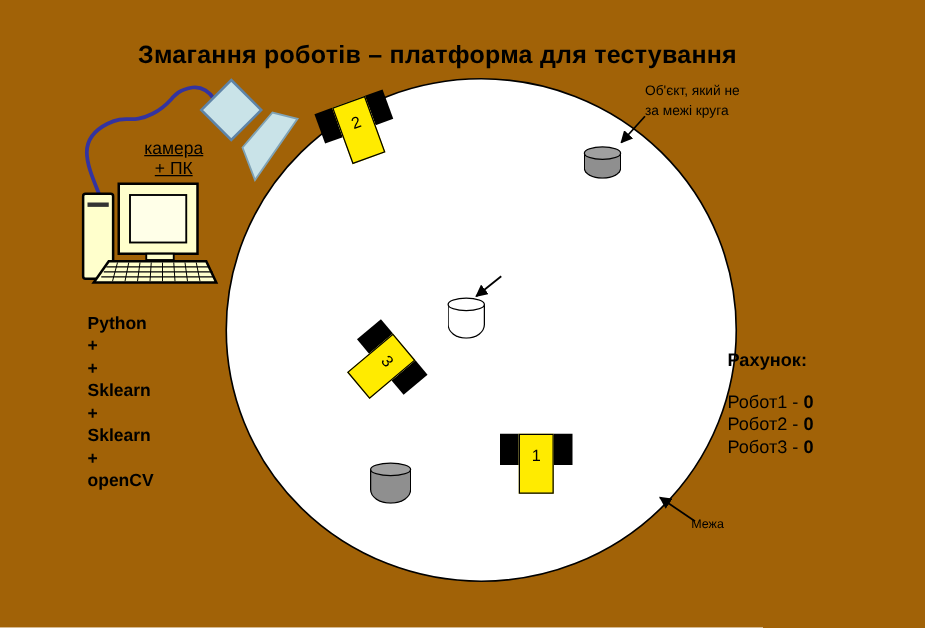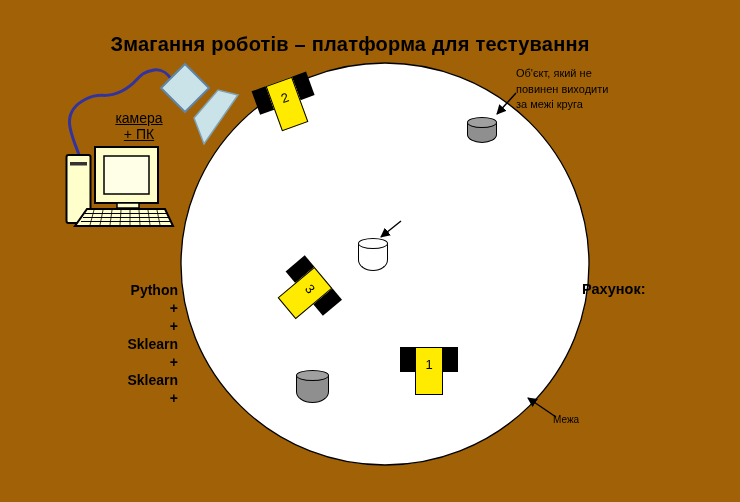--- a/index.html
+++ b/index.html
@@ -7,21 +7,21 @@
     position:relative;width:740px;height:502px;background:#a16207;
     font-family:"Liberation Sans",sans-serif;color:#000;overflow:hidden;
   }
   .scene svg{position:absolute;left:0;top:0;}
   .abs{position:absolute;}
   .title{
     left:30px;top:33px;width:640px;text-align:center;
     font-size:20px;font-weight:bold;letter-spacing:.2px;
   }
   .camera-label{left:100px;top:110px;width:78px;text-align:center;font-size:14px;line-height:16px;text-decoration:underline;}
-  .software{left:70px;top:249px;width:108px;text-align:right;font-size:14px;font-weight:bold;line-height:18px;margin-top:32px;}
+  .software{left:70px;top:249px;width:108px;text-align:left;font-size:14px;font-weight:bold;line-height:18px;}
   .lbl-outside{left:516px;top:66px;width:142px;font-size:11px;line-height:15.5px;}
   .lbl-identify{left:397px;top:184px;width:112px;font-size:14px;line-height:17px;}
   .lbl-boundary{left:553px;top:414px;font-size:10px;}
   .score-heading{left:582px;top:281px;font-size:14.5px;font-weight:bold;}
   .score-rows{left:582px;top:313px;font-size:14.5px;line-height:18px;}
   .score-rows b{font-weight:bold;}
   
   .robot{position:absolute;width:58px;height:48px;}
   .wheel{position:absolute;top:0;width:15px;height:25px;background:#000;}
   .wheel.left{left:0;}
@@ -89,32 +89,46 @@
   </div>
 
   <div class="abs software">
     <div>Python</div>
     <div>+</div>
     <div>+</div>
     <div>Sklearn</div>
     <div>+</div>
     <div>Sklearn</div>
     <div>+</div>
+    <div>openCV</div>
   </div>
 
   <div class="abs lbl-outside">
     <div>Об'єкт, який не</div>
-    <div>повинен виходити</div>
     <div>за межі круга</div>
   </div>
 
 
   <div class="abs lbl-boundary">Межа</div>
 
   <div class="abs score-heading">Рахунок:</div>
+  <div class="abs score-rows">
+    <div>
+      <span>Робот1 -</span>
+      <b>0</b>
+    </div>
+    <div>
+      <span>Робот2 -</span>
+      <b>0</b>
+    </div>
+    <div>
+      <span>Робот3 -</span>
+      <b>0</b>
+    </div>
+  </div>
 
   <div class="cyl gray" style="left:467px;top:117px;width:30px;height:26px;">
     <div class="cyl-body"></div>
     <div class="cyl-top"></div>
   </div>
 
   <div class="cyl white" style="left:358px;top:238px;width:30px;height:33px;">
     <div class="cyl-body"></div>
     <div class="cyl-top"></div>
   </div>

